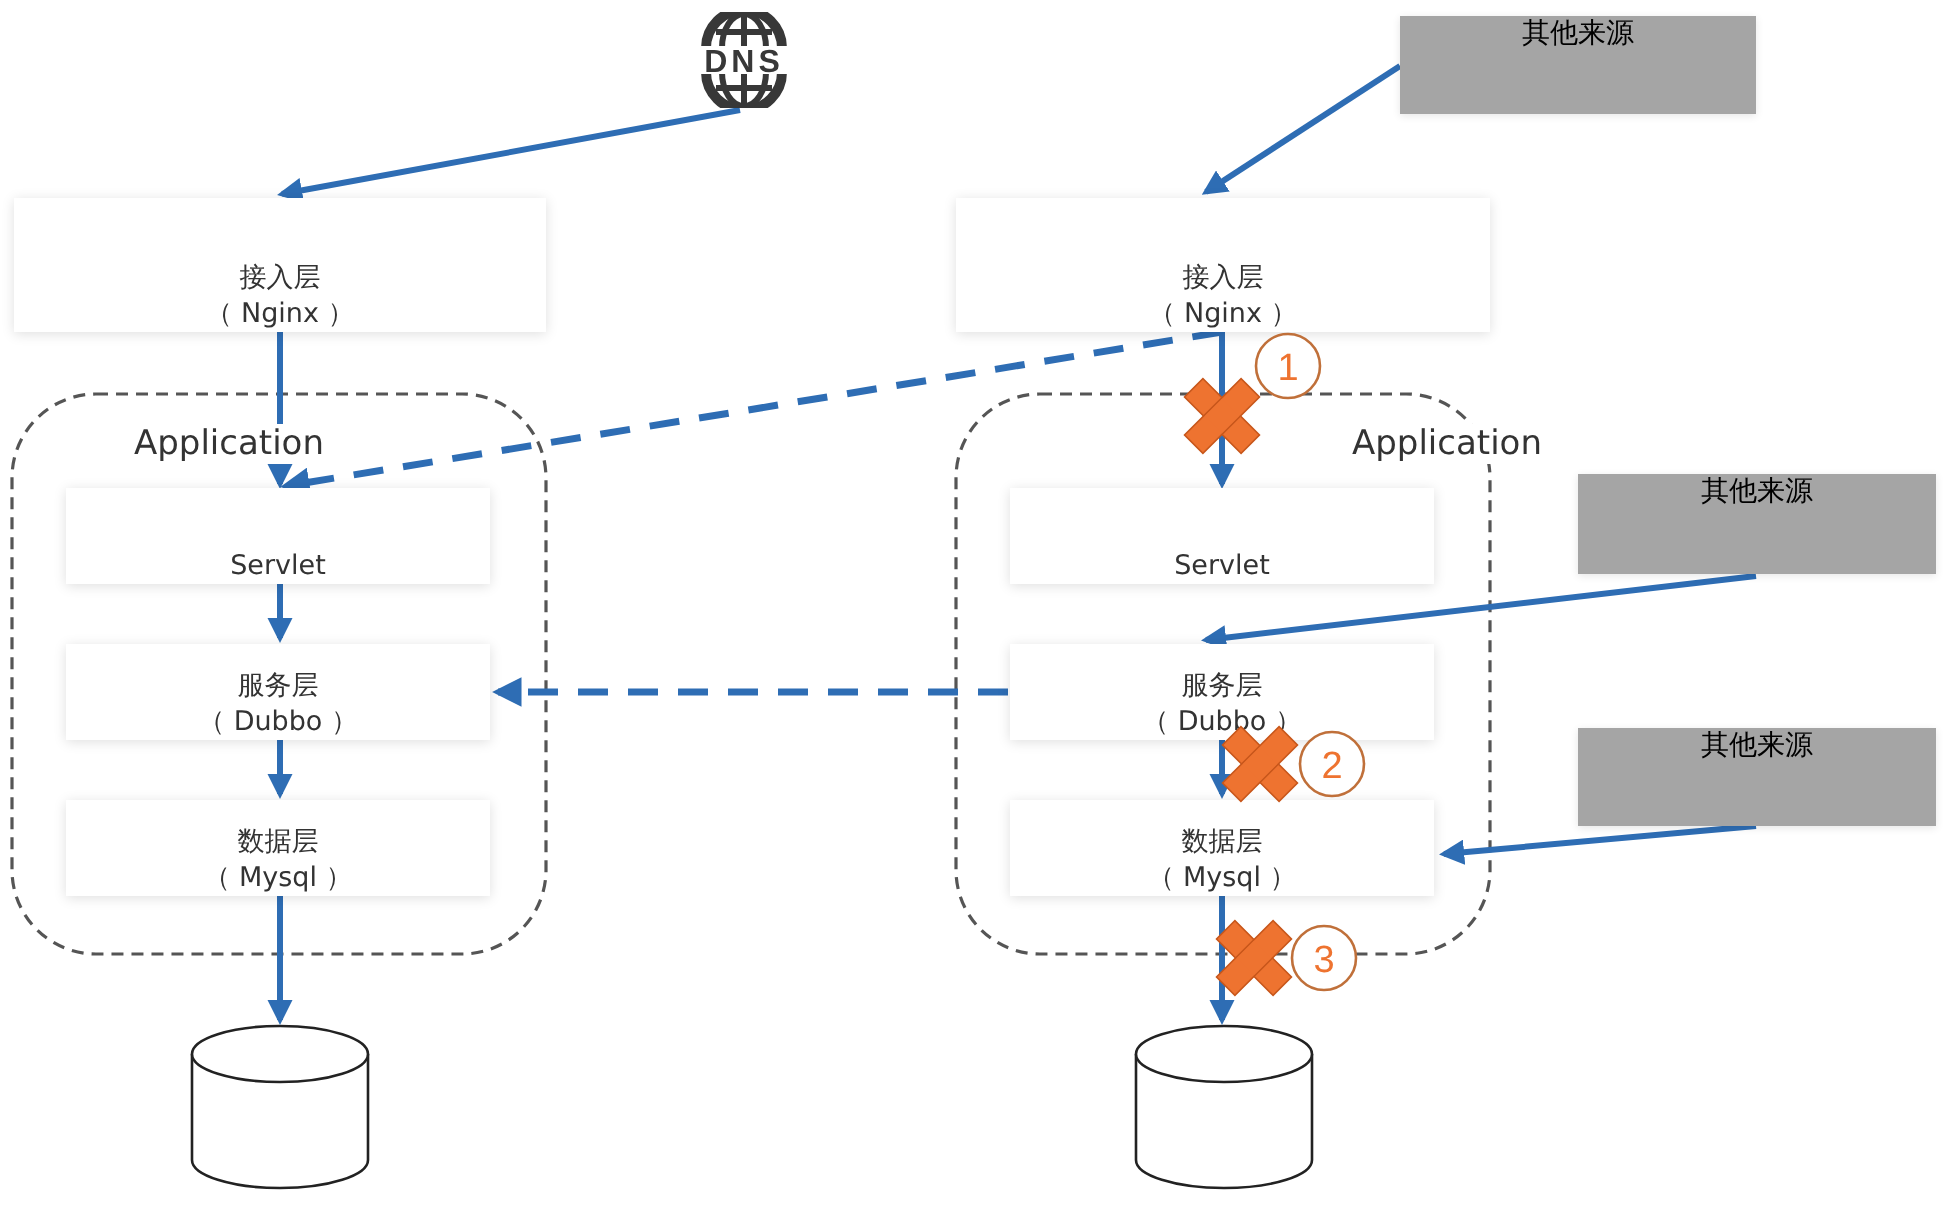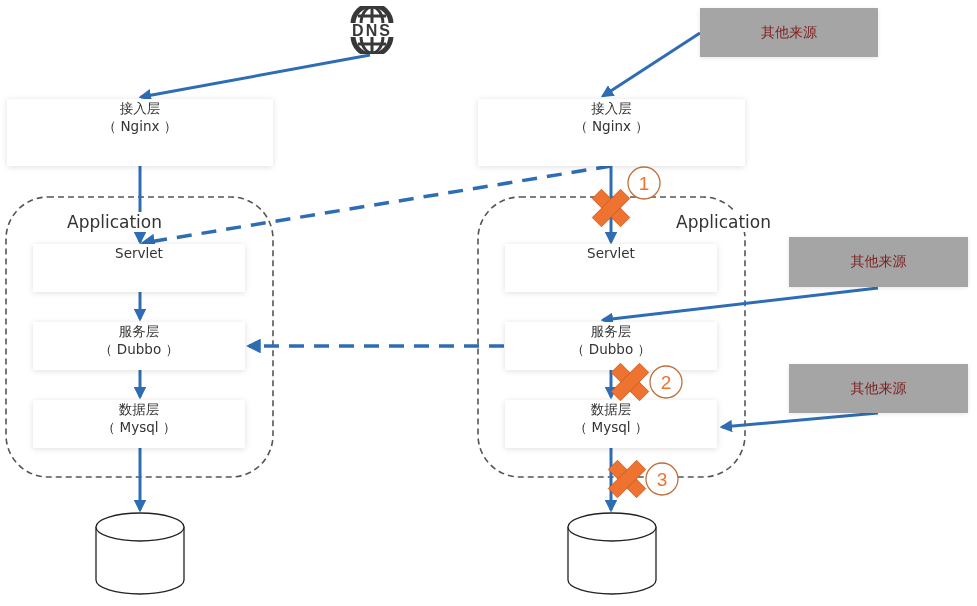--- a/index.html
+++ b/index.html
@@ -1,22 +1,22 @@
 <!DOCTYPE html>
 <html><head>
 <meta charset="utf-8">
 <style>
   html, body { margin: 0; padding: 0; background: #ffffff; }
   body { width: 977px; height: 606px; position: relative; overflow: hidden;
          font-family: "DejaVu Sans", "Liberation Sans", sans-serif; color: #333333; }
   .box { position: absolute; background: #ffffff; box-shadow: 0 1px 6px rgba(0,0,0,0.13);
-         display: flex; flex-direction: column; align-items: center; justify-content: flex-start;
+         display: flex; flex-direction: column; align-items: center; justify-content: flex-end;
          font-size: 13.5px; line-height: 18px; color: #333333; text-align: center; }
-  .gray { position: absolute; background: #a5a5a5; color: #7f1d1d; font-size: 14px;
-          display: flex; align-items: center; justify-content: center;
+  .gray { position: absolute; background: #a5a5a5; color: #000000; font-size: 14px;
+          display: flex; align-items: flex-start; justify-content: center;
           box-shadow: 0 1px 4px rgba(0,0,0,0.10); }
   .app-label { position: absolute; font-size: 17px; color: #333333; background: #ffffff; padding: 0 2px; line-height: 20px; margin-left: 44px; }
   svg.layer { position: absolute; left: 0; top: 0; }
   .num { font-family: "Liberation Sans", sans-serif; }
 </style>
 </head>
 <body>
 
 <svg class="layer" width="977" height="606">
   <defs>

